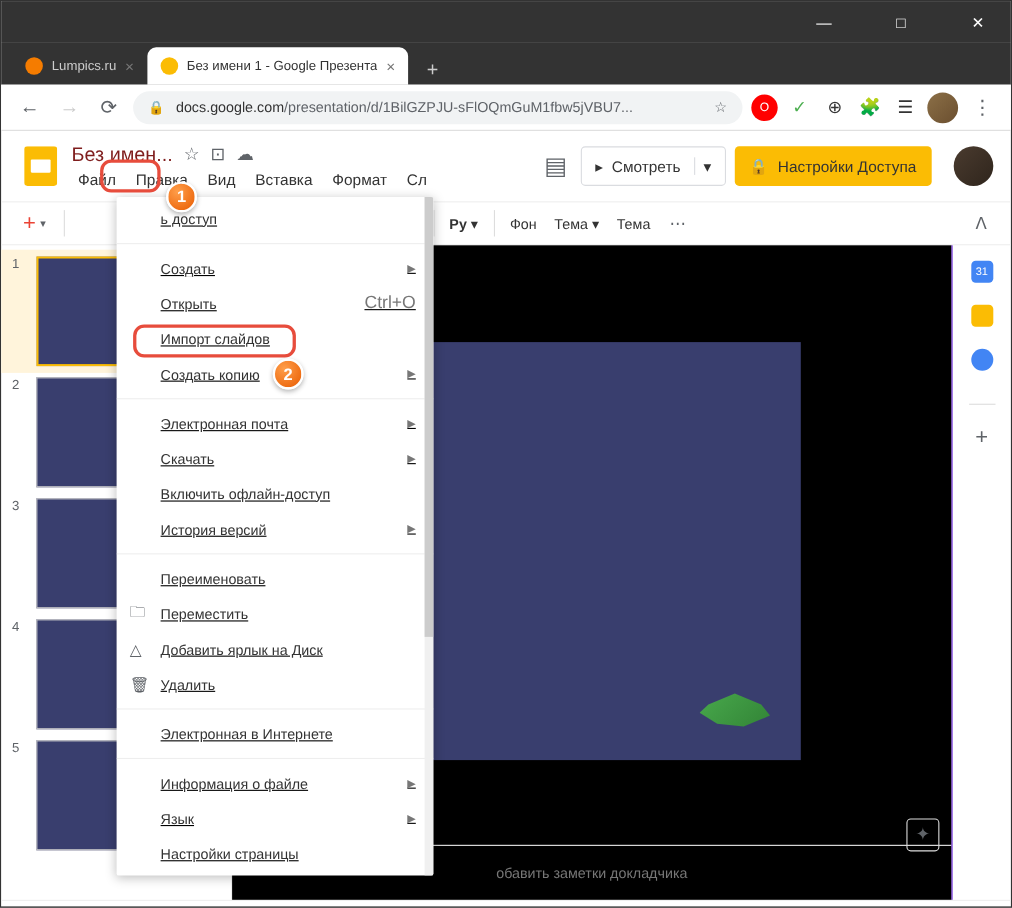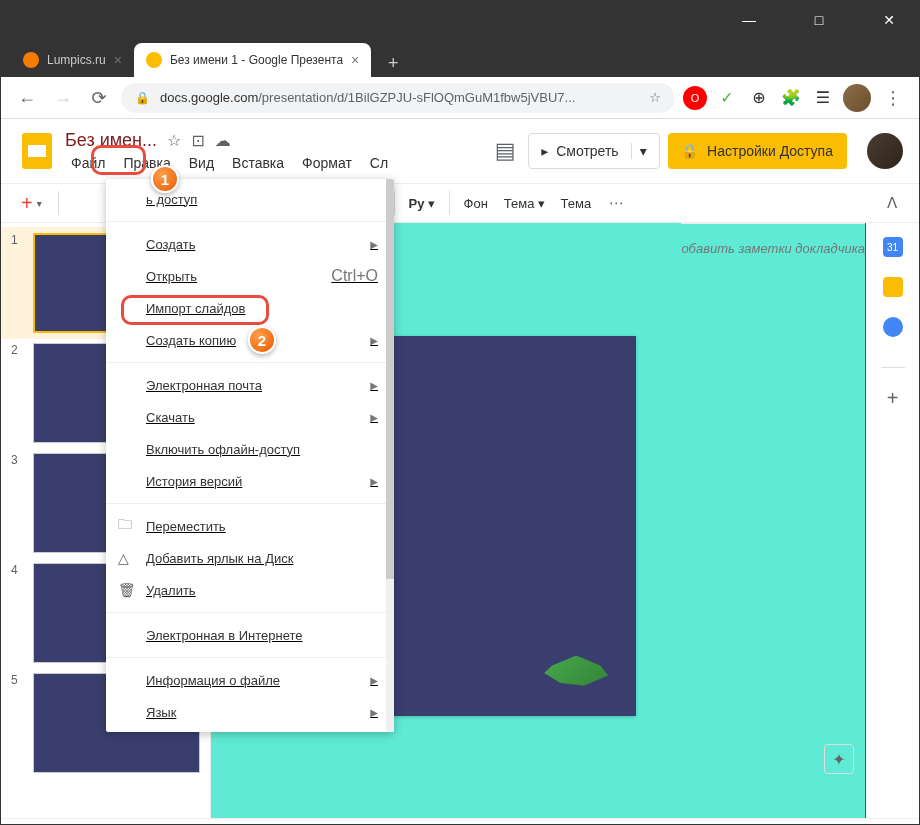--- a/index.html
+++ b/index.html
@@ -50,21 +50,21 @@
 
 
 .main { display: flex; height: 595px; }
 .slide-panel { width: 210px; border-right: 1px solid #eee; padding: 10px; overflow: hidden; }
 .slide-thumb { display: flex; gap: 8px; margin-bottom: 10px; }
 .slide-num { font-size: 12px; color: #5f6368; width: 14px; }
 .thumb { width: 170px; height: 100px; background: #393e6e; border: 1px solid #ccc; position: relative; }
 .slide-thumb.selected .thumb { border: 2px solid #fbbc04; outline: 2px solid #fff4db; }
 .slide-thumb.selected { background: #fff4db; margin: -6px -10px 4px; padding: 6px 10px; }
 
-.canvas-area { flex: 1; background: #5eead4; display: flex; flex-direction: row; font-style: italic; }
+.canvas-area { flex: 1; background: #000000; display: flex; flex-direction: column; }
 .canvas { flex: 1; display: flex; align-items: center; justify-content: center; padding: 20px 40px 10px; }
 .slide { width: 100%; max-width: 380px; height: 380px; background: #393e6e; box-shadow: 0 1px 4px rgba(0,0,0,0.2); position: relative; }
 .slide-deco { position: absolute; bottom: 20px; right: 20px; width: 80px; height: 50px; background: linear-gradient(135deg, #4caf50, #2e7d32); clip-path: polygon(20% 40%, 50% 20%, 80% 40%, 90% 60%, 60% 80%, 30% 75%, 10% 55%); }
 .notes { height: 50px; display: flex; align-items: center; justify-content: center; font-size: 13px; color: #777; border-top: 1px solid #eee; }
 .explore-btn { position: absolute; bottom: 50px; right: 65px; width: 30px; height: 30px; border: 1px solid #ddd; border-radius: 4px; display:flex; align-items:center; justify-content:center; color:#5f6368; }
 
 .side-panel { width: 54px; border-left: 1px solid #6d28d9; display: flex; flex-direction: column; align-items: center; padding-top: 14px; gap: 20px; }
 .side-icon { width: 20px; height: 20px; border-radius: 4px; }
 
 
@@ -265,20 +265,23 @@
     </div>
   <div class="dd-item">
       <span>Включить офлайн-доступ</span>
     </div>
   <div class="dd-item">
       <span>История версий</span>
       <span class="dd-arrow">▶</span>
     </div>
   <div class="dd-sep"></div>
   <div class="dd-item">
+      <span>Переименовать</span>
+    </div>
+  <div class="dd-item">
       <span class="dd-icon">🗀</span>
       <span>Переместить</span>
     </div>
   <div class="dd-item">
       <span class="dd-icon">△</span>
       <span>Добавить ярлык на Диск</span>
     </div>
   <div class="dd-item">
       <span class="dd-icon">🗑</span>
       <span>Удалить</span>
@@ -288,20 +291,23 @@
       <span>Электронная в Интернете</span>
     </div>
   <div class="dd-sep"></div>
   <div class="dd-item">
       <span>Информация о файле</span>
       <span class="dd-arrow">▶</span>
     </div>
   <div class="dd-item">
       <span>Язык</span>
       <span class="dd-arrow">▶</span>
+    </div>
+  <div class="dd-item">
+      <span>Настройки страницы</span>
     </div>
   <div class="dd-scroll">
       <div class="dd-scroll-thumb"></div>
     </div>
 </div>
 
 <div class="highlight-box" style="top:144px;left:90px;width:55px;height:30px"></div>
 <div class="highlight-box" style="top:294px;left:120px;width:148px;height:30px"></div>
 <div class="callout" style="top:164px;left:150px">
     <span>1</span>

